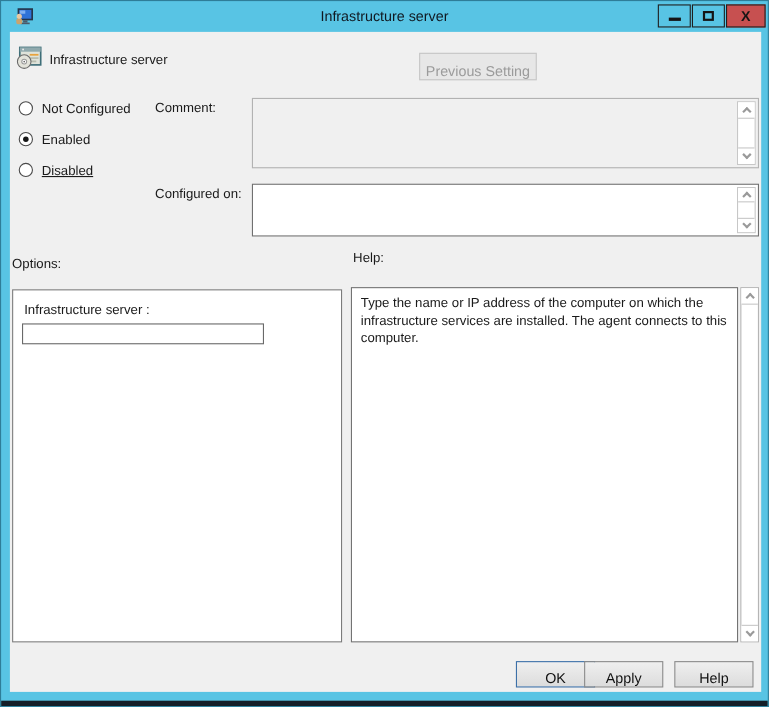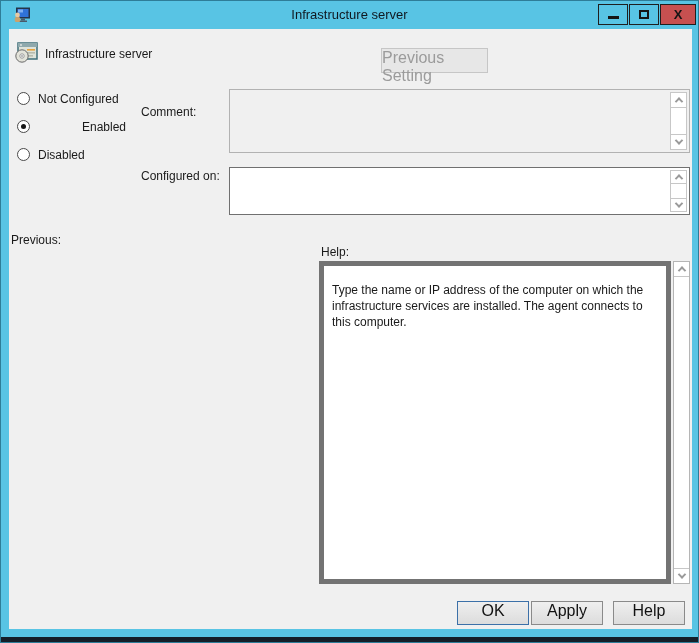--- a/index.html
+++ b/index.html
@@ -33,42 +33,42 @@
   
   .content {
     position:absolute; left:8px; top:28px; width:683px; height:600px;
     background:#f0f0f0;
   }
 
   .policy-icon { position:absolute; left:6px; top:13px; width:24px; height:22px; }
   .policy-name { position:absolute; left:36px; top:18px; font-size:12px; }
 
   .btn {
-    display:flex; align-items:flex-start; justify-content:center;
+    display:flex; align-items:flex-end; justify-content:center;
     background:linear-gradient(#efefef,#dcdcdc); border:1px solid #707070;
-    font-size:16px; color:#111; cursor:default;
+    font-size:13px; color:#111; cursor:default;
   }
   .btn-prev { position:absolute; left:372px; top:19px; width:107px; height:25px;
     background:#e7e7e7; border:1px solid #c6c6c6; color:#9b9b9b; }
   .btn-next { position:absolute; left:484px; top:19px; width:108px; height:25px; border-color:#5a5a5a; }
 
   
   .radio-row { position:absolute; left:8px; display:flex; align-items:flex-start; height:16px; cursor:default; }
-  .radio-row.r0 { top:63px; } .radio-row.r1 { top:91px;gap:44px; } .radio-row.r2 { top:119px; }
+  .radio-row.r0 { top:63px; } .radio-row.r1 { top:91px; } .radio-row.r2 { top:119px;text-decoration:underline; }
   .radio {
     width:13px; height:13px; border:1px solid #4a4a4a; border-radius:50%;
     background:#fff; position:relative; margin-right:8px; flex:0 0 auto;
   }
   .radio.checked::after { content:""; position:absolute; inset:3px; background:#161616; border-radius:50%; }
 
   .lbl { position:absolute; font-size:12px; color:#1a1a1a; }
-  .lbl-comment { left:132px; top:76px; }
+  .lbl-comment { left:132px; top:62px; }
   .lbl-supported { left:132px; top:140px; }
   .lbl-options { left:2px; top:204px; }
-  .lbl-help { left:312px; top:216px; }
+  .lbl-help { left:312px; top:198px; }
 
   
   .box-comment {
     position:absolute; left:220px; top:60px; width:461px; height:64px;
     background:#f0f0f0; border:1px solid #b2b2b2;
   }
   .box-supported {
     position:absolute; left:220px; top:138px; width:461px; height:48px;
     background:#ffffff; border:1px solid #707070;
   }
@@ -93,30 +93,30 @@
     position:absolute; left:2px; top:234px; width:300px; height:321px;
     background:#fff; border:1px solid #7c7c7c;
   }
   .options-field-label { position:absolute; left:10px; top:10px; font-size:12px; }
   .options-input {
     position:absolute; left:8px; top:30px; width:220px; height:19px;
     border:1px solid #696969; background:#fff; font-family:inherit; font-size:12px; padding:0 3px;
   }
   .panel-help {
     position:absolute; left:310px; top:232px; width:352px; height:323px;
-    background:#fff; border:5px solid #737373; padding:16px 8px;
+    background:#fff; border:1px solid #737373; padding:5px 8px;
     font-size:12px; line-height:16px; color:#1a1a1a; overflow:hidden;
   }
   .help-scroll {
     position:absolute; left:664px; top:232px; width:17px; height:323px;
     background:#fff; border:1px solid #b5b5b5; display:flex; flex-direction:column;
   }
 
   
-  .btn-ok     { position:absolute; left:448px; top:572px; width:72px; height:24px; border-color:#3c70a8; }
+  .btn-ok     { position:absolute; left:460px; top:572px; width:72px; height:24px; border-color:#3c70a8; }
   .btn-cancel { position:absolute; left:522px; top:572px; width:72px; height:24px; border-color:#8a8a8a; }
   .btn-apply  { position:absolute; left:604px; top:572px; width:72px; height:24px; border-color:#8a8a8a; }
 </style>
 </head>
 <body>
 
 <div class="window">
 
   <div class="titlebar">
     <svg class="titlebar-icon" viewBox="0 0 18 18">
@@ -193,23 +193,27 @@
         <div class="scroll-cell top" style="height:13px">
           <div class="chev up"></div>
         </div>
         <div class="scroll-mid"></div>
         <div class="scroll-cell bot" style="height:13px">
           <div class="chev down"></div>
         </div>
       </div>
     </div>
 
-    <div class="lbl lbl-options">Previous:</div>
+    <div class="lbl lbl-options">Options:</div>
     <div class="lbl lbl-help">Help:</div>
 
+    <div class="panel-options">
+      <div class="options-field-label">Infrastructure server :</div>
+      <input class="options-input" type="text" value="" style="">
+    </div>
 
     <div class="panel-help">
       <span>Type the name or IP address of the computer on which the infrastructure services are installed. The agent connects to this computer.</span>
     </div>
     <div class="help-scroll">
       <div class="scroll-cell top">
         <div class="chev up"></div>
       </div>
       <div class="scroll-mid"></div>
       <div class="scroll-cell bot">

